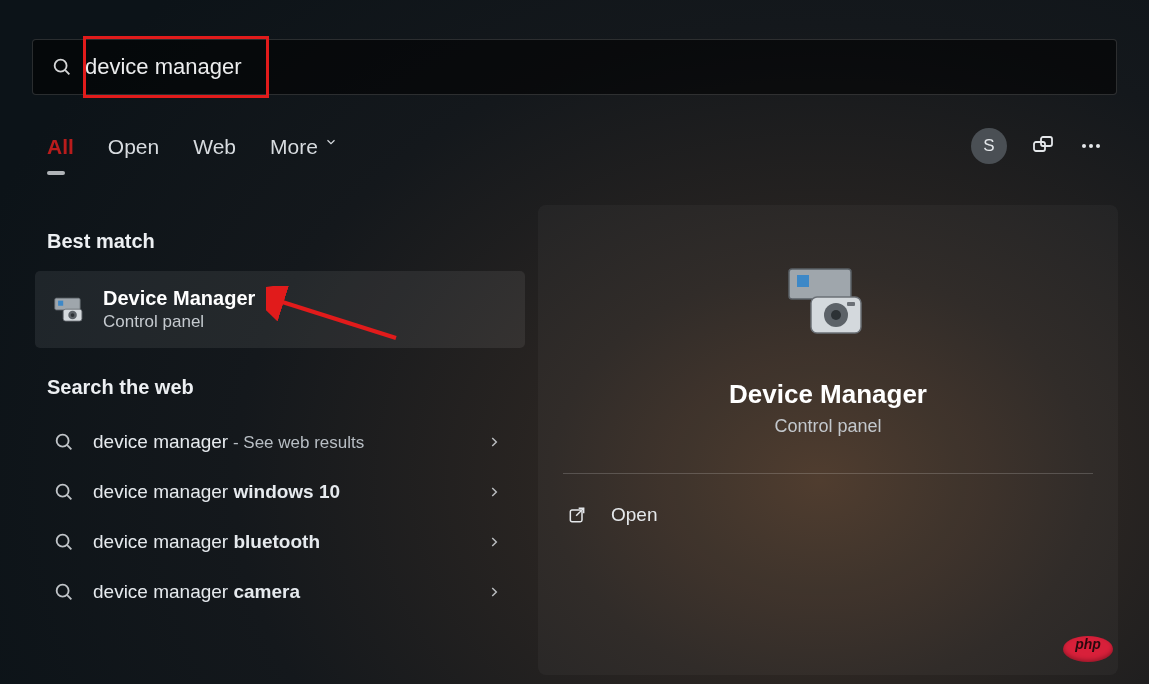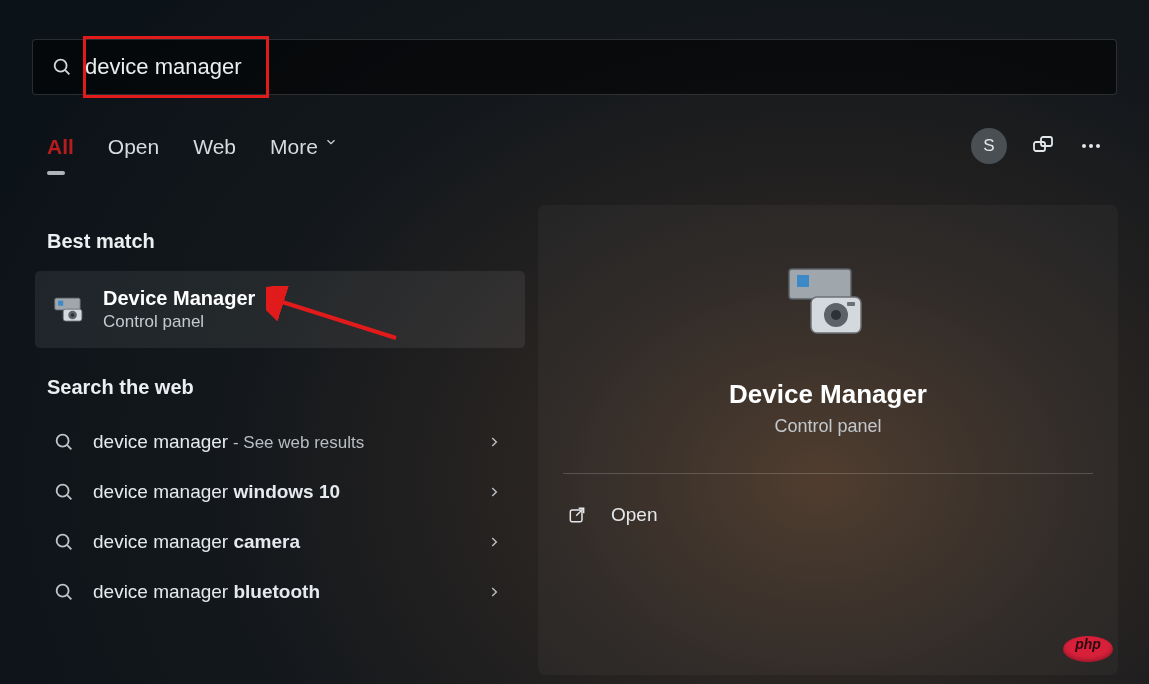--- a/index.html
+++ b/index.html
@@ -247,31 +247,31 @@
       <span class="txt"><span>device manager </span><span class="bold">windows 10</span><span class="muted"></span></span>
       <svg class="chev" viewBox="0 0 24 24" fill="none" stroke="#dfe3e7" stroke-width="2.5">
           <polyline points="9 5 16 12 9 19"></polyline>
         </svg>
     </div>
     <div class="web-item">
       <svg class="mag" viewBox="0 0 24 24" fill="none" stroke="#dfe3e7" stroke-width="2">
           <circle cx="10.5" cy="10.5" r="6.5"></circle>
           <line x1="20" y1="20" x2="15.5" y2="15.5"></line>
         </svg>
-      <span class="txt"><span>device manager </span><span class="bold">camera</span><span class="muted"></span></span>
+      <span class="txt"><span>device manager </span><span class="bold">bluetooth</span><span class="muted"></span></span>
       <svg class="chev" viewBox="0 0 24 24" fill="none" stroke="#dfe3e7" stroke-width="2.5">
           <polyline points="9 5 16 12 9 19"></polyline>
         </svg>
     </div>
     <div class="web-item">
       <svg class="mag" viewBox="0 0 24 24" fill="none" stroke="#dfe3e7" stroke-width="2">
           <circle cx="10.5" cy="10.5" r="6.5"></circle>
           <line x1="20" y1="20" x2="15.5" y2="15.5"></line>
         </svg>
-      <span class="txt"><span>device manager </span><span class="bold">bluetooth</span><span class="muted"></span></span>
+      <span class="txt"><span>device manager </span><span class="bold">camera</span><span class="muted"></span></span>
       <svg class="chev" viewBox="0 0 24 24" fill="none" stroke="#dfe3e7" stroke-width="2.5">
           <polyline points="9 5 16 12 9 19"></polyline>
         </svg>
     </div>
   </div>
 </div>
 
 <div class="detail-pane">
   <div class="detail-icon">
     <svg width="90" height="76" viewBox="0 0 90 76">

